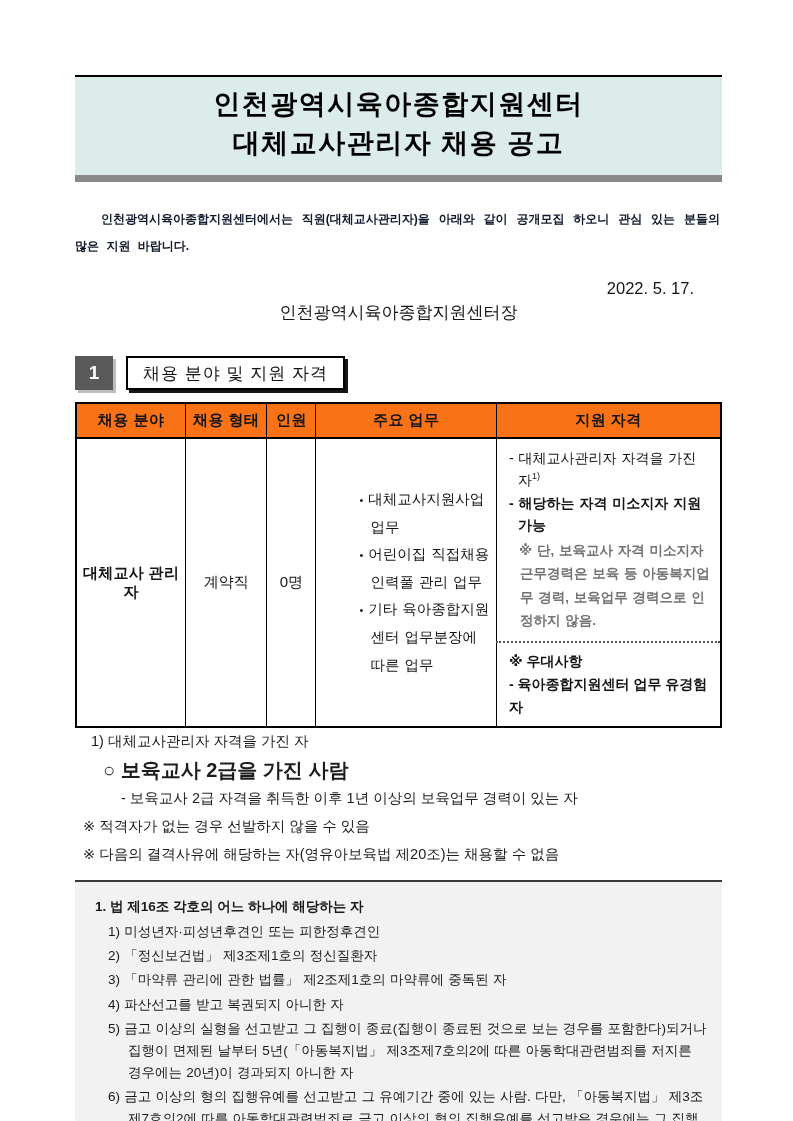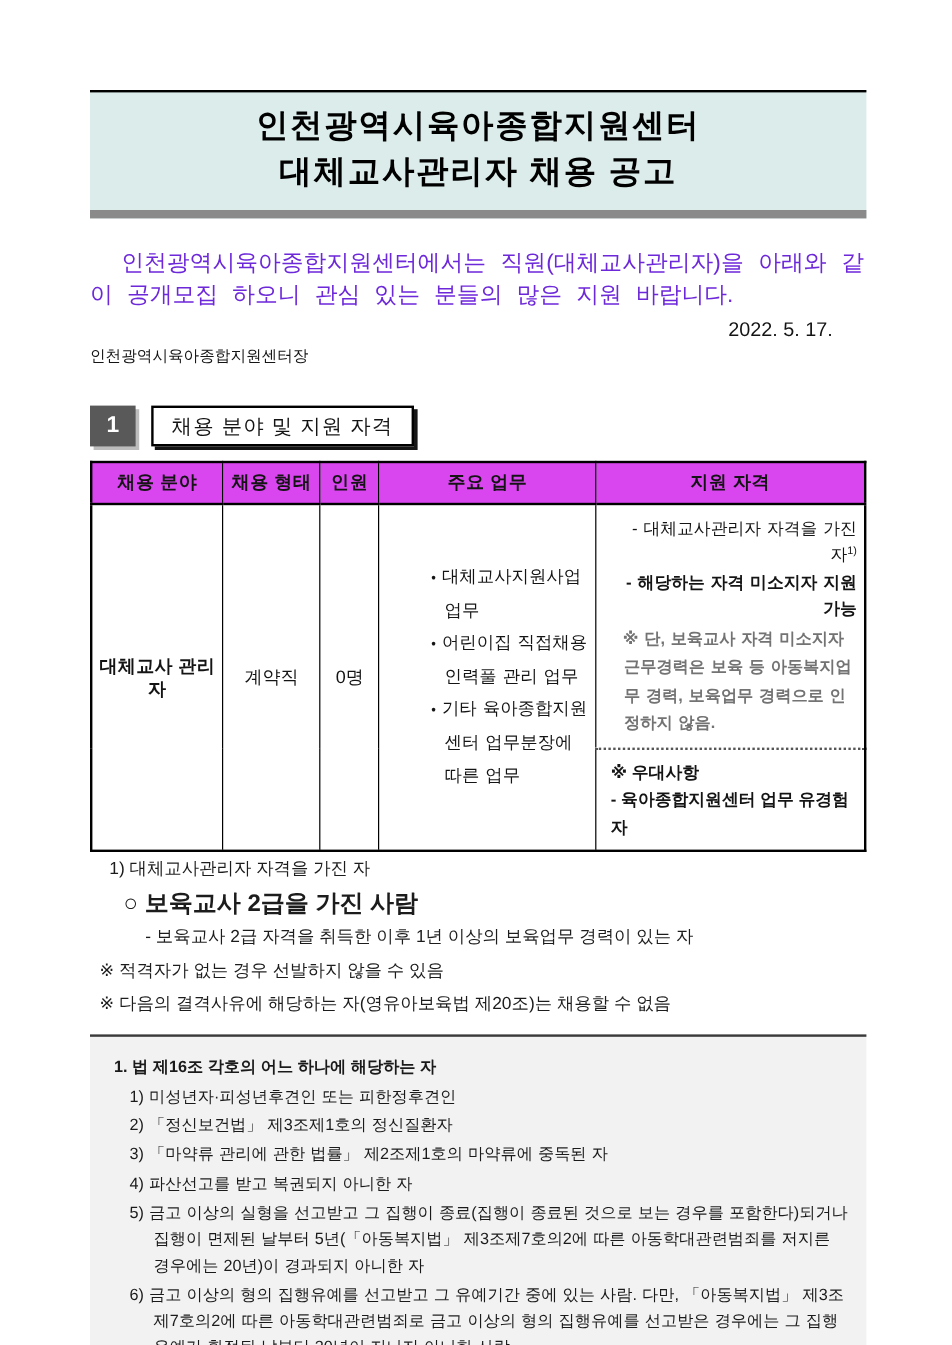--- a/index.html
+++ b/index.html
@@ -23,26 +23,26 @@
     padding:8px 0 12px;
   }
   .title-line {
     font-size:27px; font-weight:bold; letter-spacing:1.5px;
     line-height:39px; color:#000;
   }
 
   
   .intro {
     margin:24px 2px 0 0;
-    font-size:19px; line-height:27px;
+    font-size:12px; line-height:27px;
     text-align:justify; word-spacing:0.34em;
-    text-indent:26px; color:#6d28d9;
+    text-indent:26px; color:#0f172a;font-weight:bold;
   }
-  .date-line { text-align:right; font-size:16.5px; margin-top:6px; padding-right:28px; }
-  .sig-line  { text-align:left; font-size:13px; margin-top:3px; }
+  .date-line { text-align:right; font-size:16.5px; margin-top:19px; padding-right:28px; }
+  .sig-line  { text-align:center; font-size:17px; margin-top:3px; }
 
   
   .section-head { display:flex; align-items:stretch; margin-top:32px; height:34px; }
   .sec-num {
     width:38px; background:#595959; color:#fff;
     font-size:19px; font-weight:bold;
     display:flex; align-items:center; justify-content:center;
     box-shadow:3px 3px 0 #bdbdbd;
   }
   .sec-label {
@@ -53,35 +53,35 @@
     display:flex; align-items:center; padding:0 15px;
   }
 
   
   .recruit-table {
     width:100%; border-collapse:collapse; table-layout:fixed;
     margin-top:12px; border:2px solid #000;
   }
   .recruit-table th, .recruit-table td { border:1px solid #000; vertical-align:middle; }
   .recruit-table th {
-    background:#d946ef; font-size:15px; font-weight:bold;
+    background:#f97316; font-size:15px; font-weight:bold;
     padding:7px 2px; border-bottom:2px solid #000; letter-spacing:0.5px;
   }
   .cell-center { text-align:center; font-size:15px; }
   .cell-field  { font-weight:bold; letter-spacing:0.3px; }
   .duty-cell { padding:10px 6px 10px 10px; height:125px; }
   .duty-item {
     font-size:14.5px; line-height:1.9;
     padding-left:16px; text-indent:-11px; word-spacing:1px;margin-left:28px;
   }
   .bullet { font-size:11px; margin-right:5px; }
   .qual-cell { padding:8px 6px 8px 8px; vertical-align:middle; }
   .qline {
     font-size:14px; line-height:1.6;
-    padding-left:13px; text-indent:-9px; word-spacing:1px;text-align:right;
+    padding-left:13px; text-indent:-9px; word-spacing:1px;
   }
   .qline.bold { font-weight:bold; }
   .qline sup { font-size:9px; }
   .blue-note {
     color:#737373; font-weight:bold; font-size:13.5px;
     line-height:1.75; padding-left:15px; text-indent:-1px;
     margin-top:2px; word-spacing:1px;
   }
   .pref-cell { border-top:2px dotted #555 !important; padding:7px 6px 7px 8px; }
   .pref-line { font-size:14px; font-weight:bold; line-height:1.65; padding-left:4px; }

